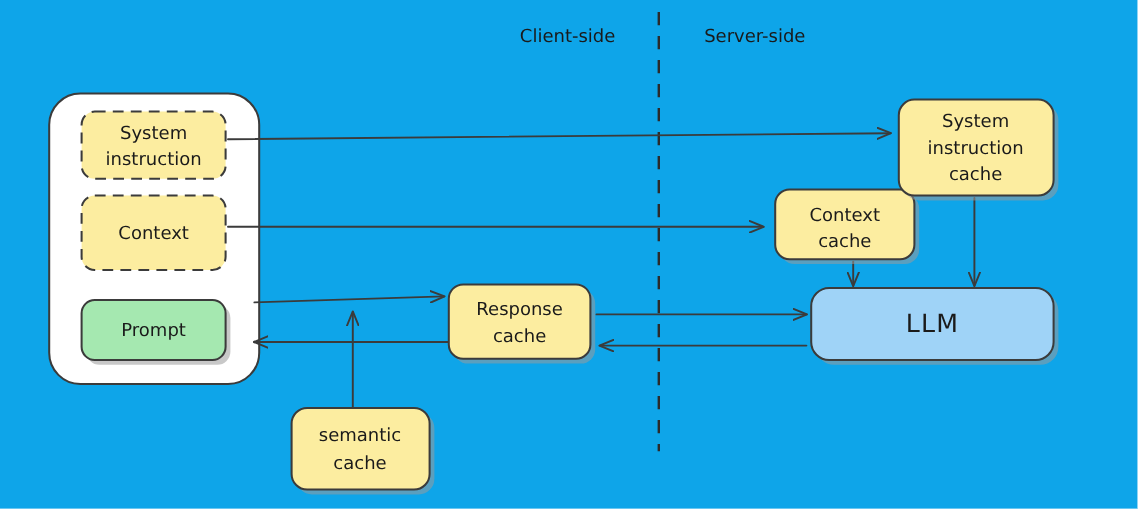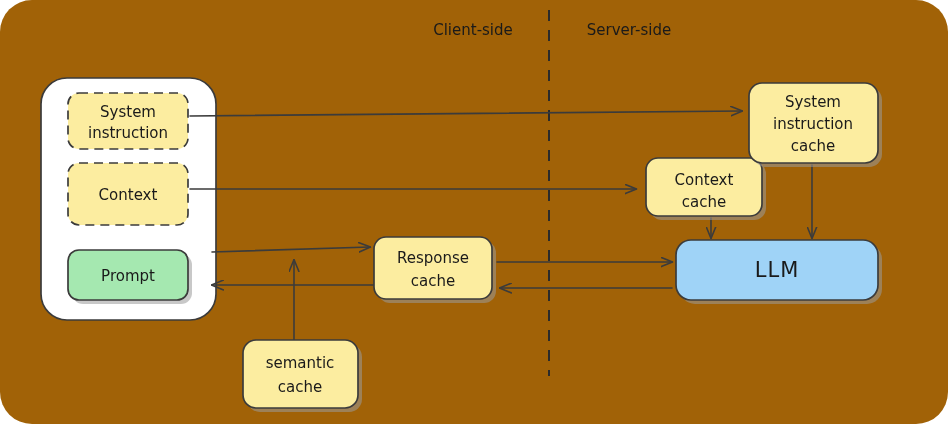--- a/index.html
+++ b/index.html
@@ -4,24 +4,23 @@
 <style>
   html, body {
     margin: 0;
     padding: 0;
     background: #ffffff;
   }
   #canvas {
     position: relative;
     width: 948px;
     height: 424px;
-    background: #a16207;
+    background: #0ea5e9;
     overflow: hidden;
     font-family: "DejaVu Sans", sans-serif;
-    border-radius: 32px;
   }
   svg#diagram {
     position: absolute;
     left: 0;
     top: 0;
     width: 948px;
     height: 424px;
   }
   .node-label {
     font-family: "DejaVu Sans", sans-serif;

